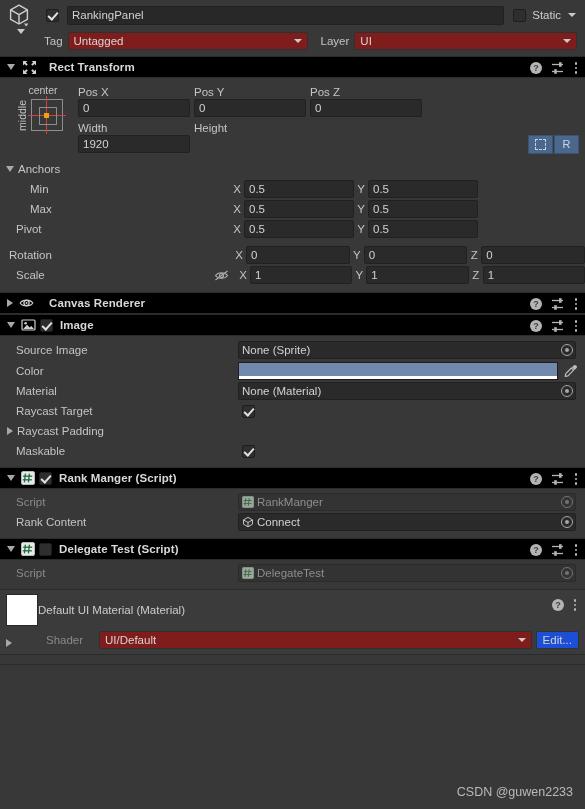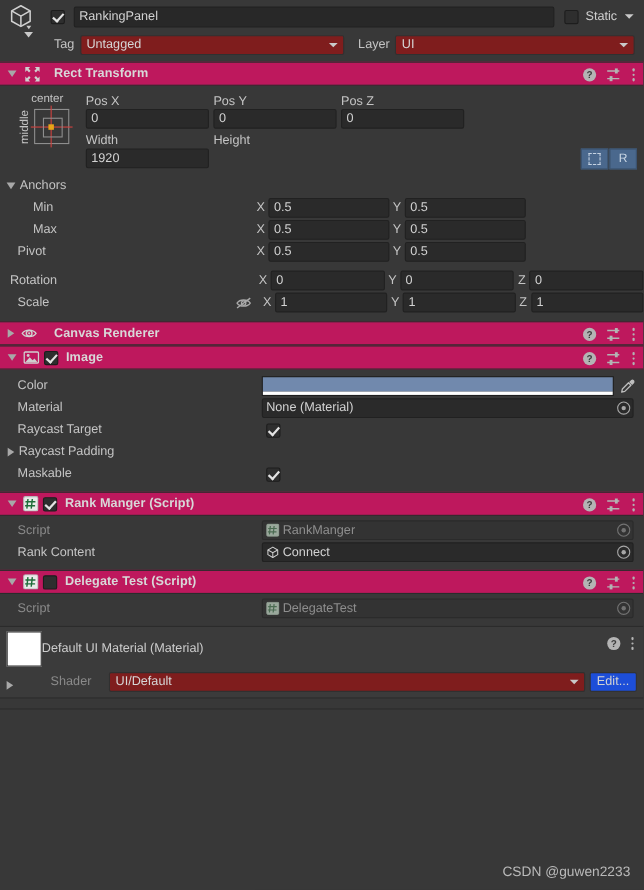--- a/index.html
+++ b/index.html
@@ -76,21 +76,21 @@
   .foldout.closed {
     border-top:4.5px solid transparent;
     border-bottom:4.5px solid transparent;
     border-left:6px solid #a8a8a8;
     border-right:0;
   }
 
   
   .comp-head {
     height:22px;
-    background:#be185d;
+    background:#000000;
     border-top:1px solid #2b2b2b;
     border-bottom:1px solid #2b2b2b;
     display:flex; align-items:center;
     padding:0 6px 0 7px;
     position:relative;
   }
   .comp-title { font-weight:bold; font-size:11.5px; color:#d8d8d8; letter-spacing:.1px; }
   .head-icons { position:absolute; right:7px; top:0; height:22px; display:flex; align-items:center; gap:9px; }
 
   .icon-help{
@@ -188,21 +188,21 @@
   }
 
   .topbar{ height:30px; display:flex; align-items:center; padding:0 8px 0 6px;}
   .cube-ico{ width:26px;height:26px; position:relative; flex:0 0 auto;}
   .static-lbl{ margin-left:6px;color:#cfcfcf;font-size:11.5px;}
   .static-caret{
     width:0;height:0;margin-left:7px;margin-right:1px;
     border-left:4px solid transparent;border-right:4px solid transparent;
     border-top:4px solid #c9c9c9;
   }
-  .tagbar{ height:22px; display:flex; align-items:center; padding:0 8px 0 10px;}
+  .tagbar{ height:22px; display:flex; align-items:center; padding:0 8px 0 5px;}
 </style>
 </head>
 <body>
 
 <div id="root">
 
   <div class="topbar">
     <div class="cube-ico">
       <svg width="26" height="26" viewBox="0 0 26 26">
         <path d="M13 3.2 L21.4 7.9 L21.4 17.3 L13 22 L4.6 17.3 L4.6 7.9 Z" fill="none" stroke="#d0d0d0" stroke-width="1.4" stroke-linejoin="round"></path>
@@ -459,20 +459,31 @@
       </span>
       <span class="icon-kebab">
           <i></i>
           <i></i>
           <i></i>
         </span>
     </span>
   </div>
 
   <div class="body" style="padding-top:4px;">
+    <div class="prop-row">
+      <span class="prop-label" style="margin-left:16px;width:222px;">Source Image</span>
+      <div class="objfield" style="width:338px;">
+        <div class="field">
+          <span>None (Sprite)</span>
+        </div>
+        <span class="sel-circle">
+            <i></i>
+          </span>
+      </div>
+    </div>
 
     <div class="prop-row" style="height:21px;">
       <span class="prop-label" style="margin-left:16px;width:222px;">Color</span>
       <div class="colorfield" id="colorSwatch" style="width:320px;">
         <span class="swatch" style="background: rgb(113, 137, 173);"></span>
         <span class="alpha" style="background: rgb(255, 255, 255);"></span>
       </div>
       <span class="eyedrop" style="display:flex;margin-left:5px;">
         <svg width="14" height="14" viewBox="0 0 14 14">
           <path d="M10.6 1.6 a1.9 1.9 0 0 1 2.7 2.7 l-1.6 1.6 -2.7 -2.7 z" fill="#bdbdbd"></path>

